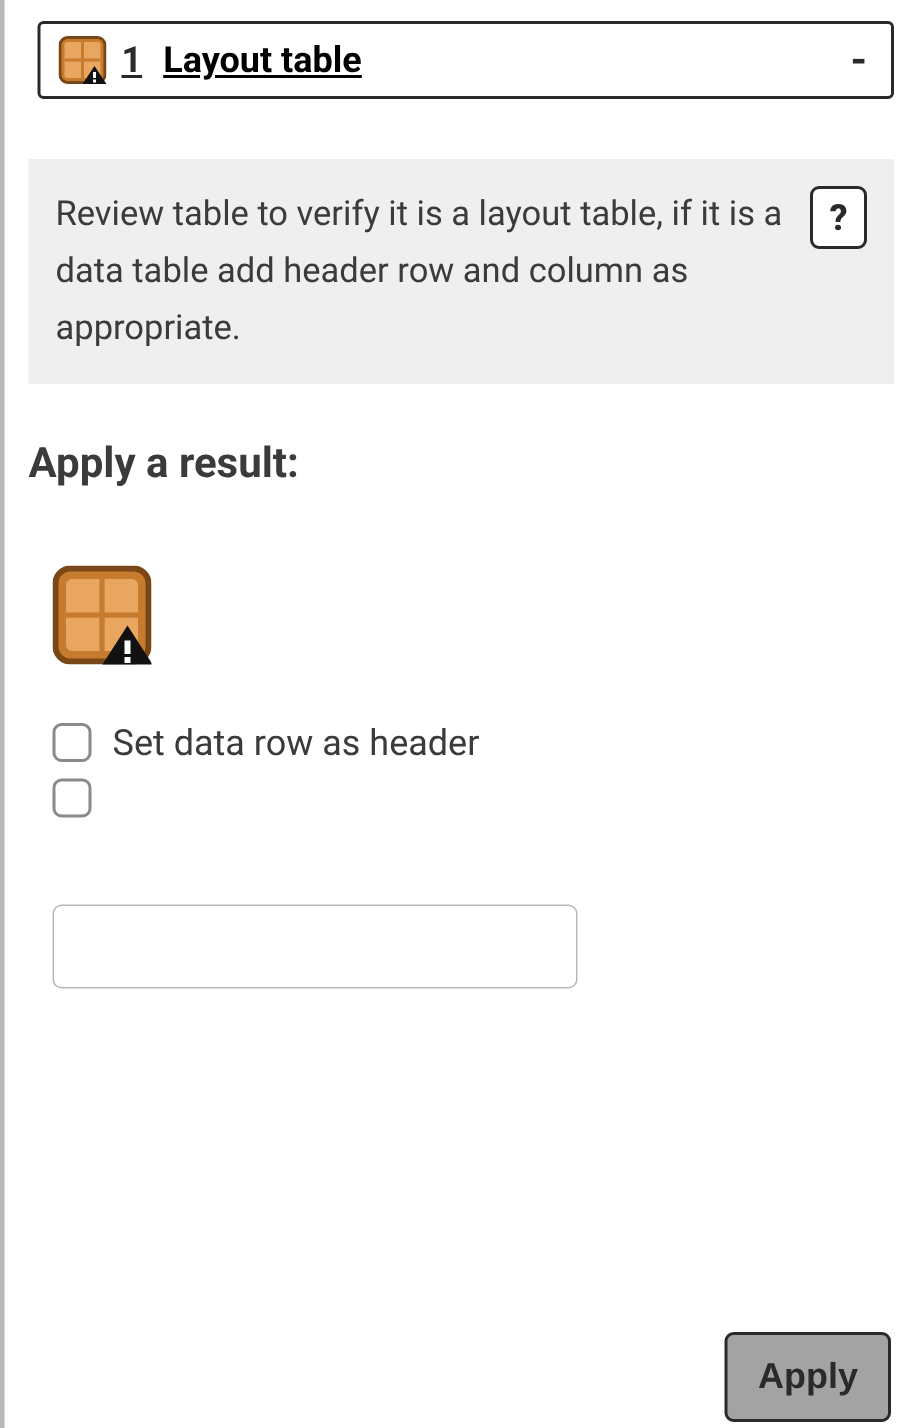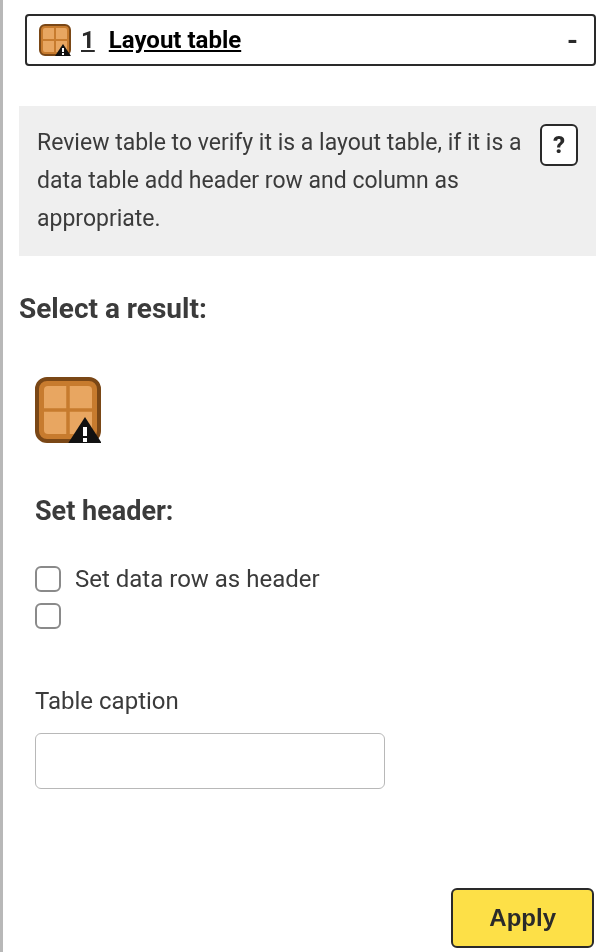--- a/index.html
+++ b/index.html
@@ -127,25 +127,25 @@
       font-size: 22px;
       padding: 0 12px;
     }
     
     .apply-button {
       position: absolute;
       right: 16px;
       bottom: 18px;
       border: 2.5px solid #2a2a2a;
       border-radius: 6px;
-      background: #fde047;
-      font-size: 24px;
-      font-weight: 700;
-      color: #2a2a2a;
-      padding: 14px 36px;
+      background: #a3a3a3;
+      font-size: 24px;
+      font-weight: 700;
+      color: #2a2a2a;
+      padding: 14px 20px;
       cursor: pointer;
     }
     .root { position: relative; width: 100%; height: 100%; }
   </style>
 </head>
 <body>
 <div class="root">
 
 <div class="selector-row">
   <span class="selector-icon">
@@ -164,46 +164,44 @@
   <span class="selector-dash">-</span>
 </div>
 
 <div class="description">
   <div class="description-text">Review table to verify it is a layout table, if it is a data table add header row and column as appropriate.</div>
   <div class="help-button">
     <span>?</span>
   </div>
 </div>
 
-<div class="select-result-heading">Select a result:</div>
+<div class="select-result-heading">Apply a result:</div>
 
 <div class="big-icon">
   <svg viewBox="0 0 66 66" width="66" height="66">
     <rect x="2" y="2" width="62" height="62" rx="10" fill="#c77b2e" stroke="#7a4716" stroke-width="4"></rect>
     <rect x="9" y="9" width="48" height="48" rx="4" fill="#e8a661"></rect>
     <line x1="33" y1="9" x2="33" y2="57" stroke="#c77b2e" stroke-width="3.5"></line>
     <line x1="9" y1="33" x2="57" y2="33" stroke="#c77b2e" stroke-width="3.5"></line>
     <polygon points="50,40 68,68 32,68" fill="#111"></polygon>
     <rect x="48" y="50" width="4" height="9" fill="#fff"></rect>
     <rect x="48" y="61" width="4" height="4" fill="#fff"></rect>
   </svg>
 </div>
 
-<div class="set-header-heading">Set header:</div>
 
 <div class="check-list">
   <div class="check-row">
     <div class="checkbox"></div>
     <div class="check-label">Set data row as header</div>
   </div>
   <div class="check-row">
     <div class="checkbox"></div>
   </div>
 </div>
 
 <div class="caption-section">
-  <span class="caption-label">Table caption</span>
   <input type="text" class="caption-input" value="" style="">
 </div>
 
 <button class="apply-button">Apply</button>
 
 </div>
 
 </body></html>

